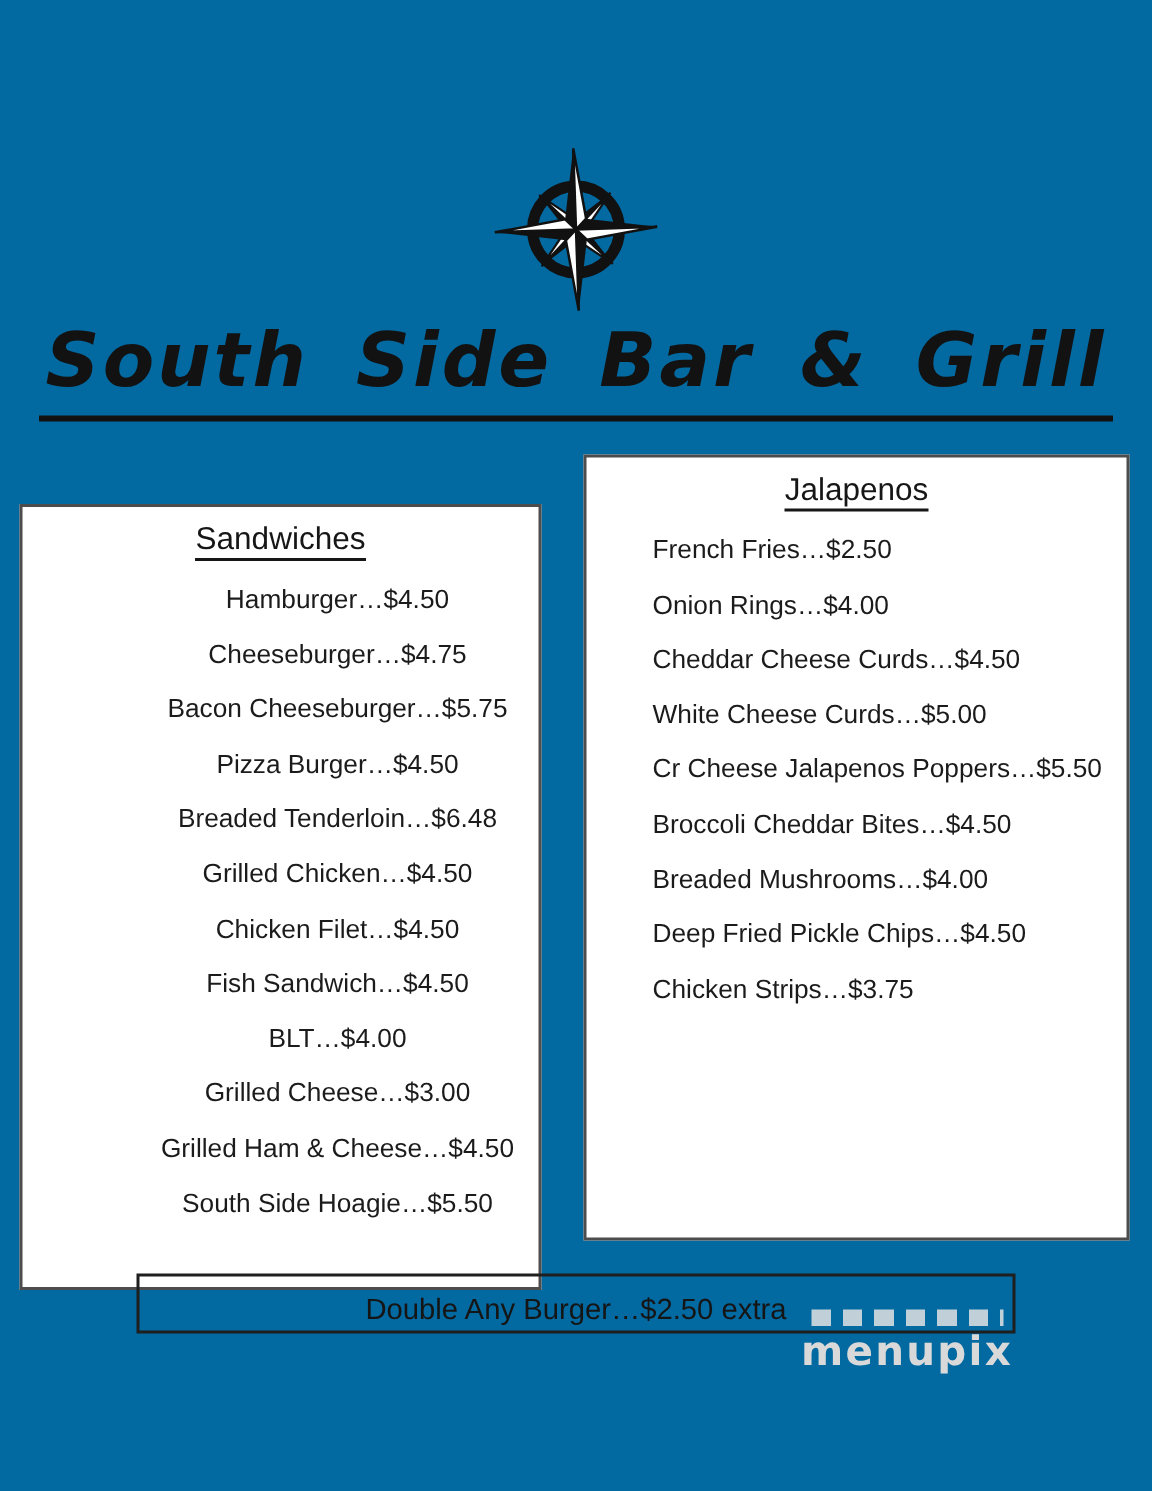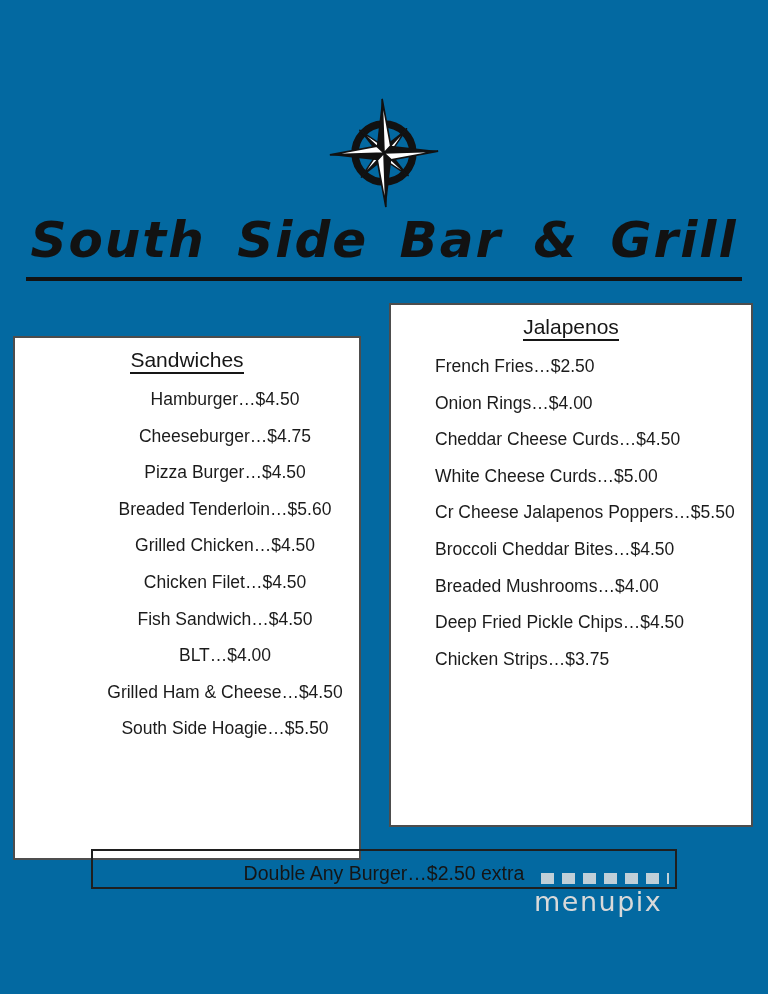--- a/index.html
+++ b/index.html
@@ -89,20 +89,21 @@
     opacity:.85;
   }
   .wm-text {
     position:absolute;
     left:534px; top:886px;
     font-family:"DejaVu Sans", sans-serif;
     font-size:27px;
     letter-spacing:1.5px;
     color:#d9d9d9;
     user-select:none;
+    font-weight:bold;
   }
 </style>
 </head>
 <body>
 
 <div class="page">
 
   <svg class="compass" viewBox="-60 -60 120 120" xmlns="http://www.w3.org/2000/svg">
     <g transform="rotate(-2)">
 
@@ -159,45 +160,51 @@
     <ul class="items">
 
         <li>
           <span>Hamburger…$4.50</span>
         </li>
 
         <li>
           <span>Cheeseburger…$4.75</span>
         </li>
 
+        <li>
+          <span>Bacon Cheeseburger…$5.75</span>
+        </li>
 
         <li>
           <span>Pizza Burger…$4.50</span>
         </li>
 
         <li>
-          <span>Breaded Tenderloin…$5.60</span>
+          <span>Breaded Tenderloin…$6.48</span>
         </li>
 
         <li>
           <span>Grilled Chicken…$4.50</span>
         </li>
 
         <li>
           <span>Chicken Filet…$4.50</span>
         </li>
 
         <li>
           <span>Fish Sandwich…$4.50</span>
         </li>
 
         <li>
           <span>BLT…$4.00</span>
         </li>
 
+        <li>
+          <span>Grilled Cheese…$3.00</span>
+        </li>
 
         <li>
           <span>Grilled Ham &amp; Cheese…$4.50</span>
         </li>
 
         <li>
           <span>South Side Hoagie…$5.50</span>
         </li>
       </ul>
   </div>

